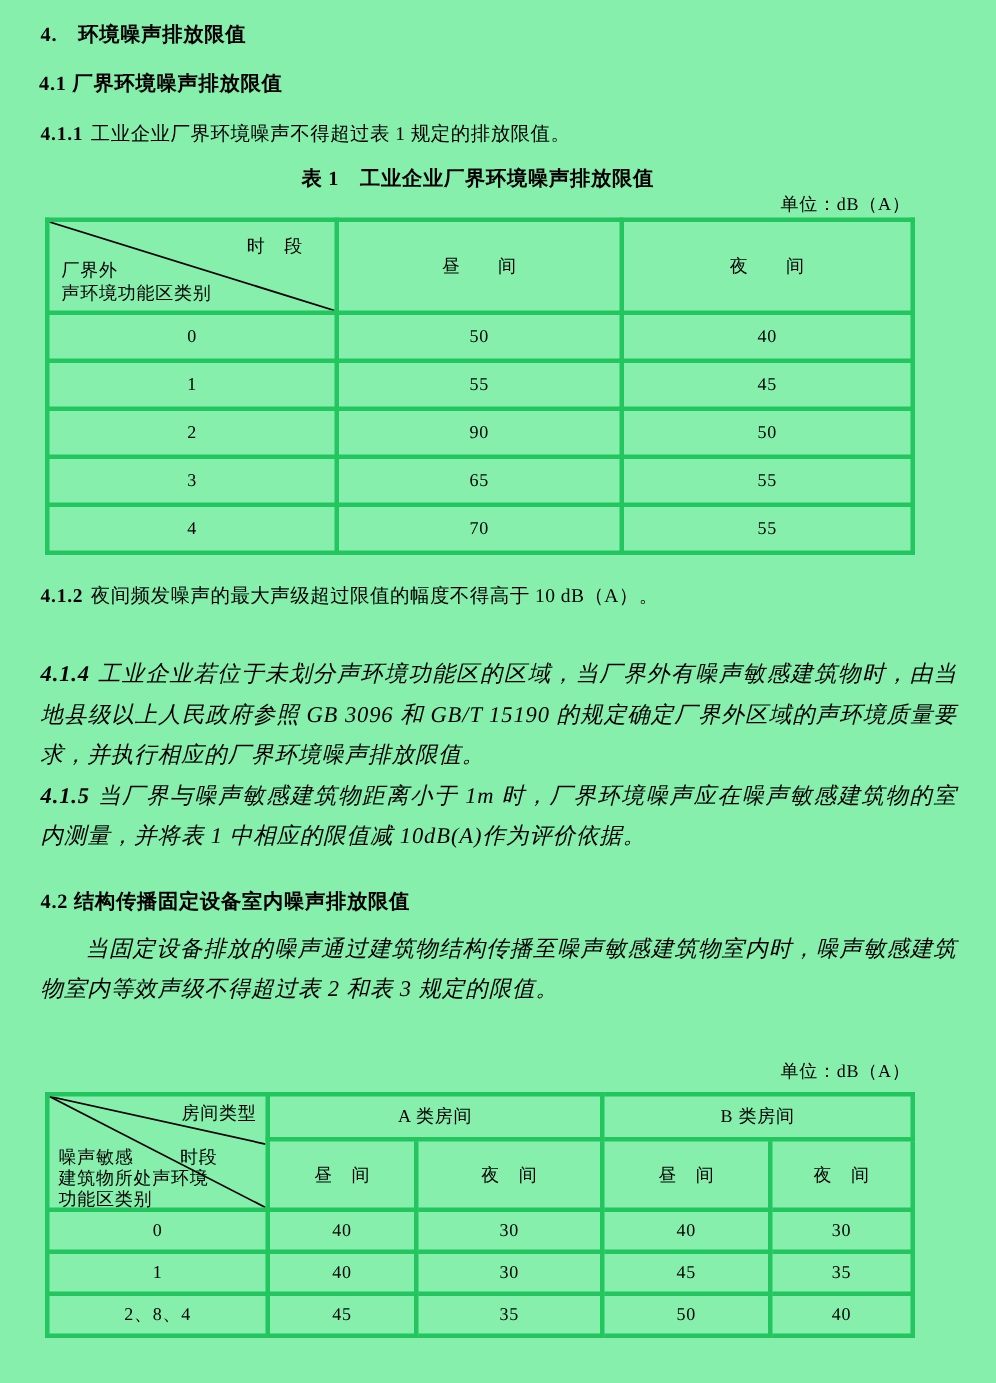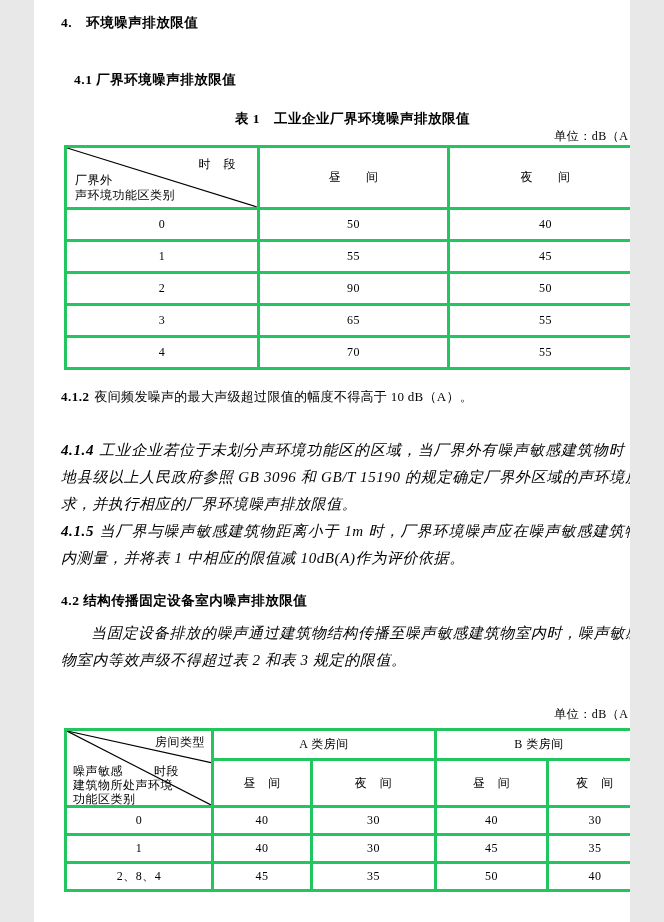--- a/index.html
+++ b/index.html
@@ -1,19 +1,19 @@
 <!DOCTYPE html>
 <html><head>
 <meta charset="utf-8">
 <style>
   html,body{margin:0;padding:0;background:#e8e8e8;}
   #page{
-    position:relative;width:568px;height:922px;background:#ffffff;
+    position:relative;width:664px;height:922px;background:#86efac;
     font-family:"Liberation Serif","DejaVu Serif",serif;color:#000;
-    overflow:hidden;margin:0 auto;padding-left:28px;
+    overflow:hidden;margin:0 auto;
   }
   .abs{position:absolute;}
   .h{font-weight:bold;font-size:13.5px;letter-spacing:0.5px;line-height:17px;}
   .body-line{font-size:13px;line-height:17px;letter-spacing:0.3px;}
   .body-line b{letter-spacing:0.5px;margin-right:5px;}
   .para{font-size:15px;line-height:27px;text-align:justify;letter-spacing:0.6px;width:611px;font-style:italic;}
   .para b{margin-right:5px;}
   .caption{font-weight:bold;font-size:13.5px;text-align:center;width:577px;letter-spacing:0.5px;}
   .unit{font-size:12px;text-align:right;width:577px;letter-spacing:0.5px;}
   table{border-collapse:collapse;table-layout:fixed;border:2px solid #000;}
@@ -22,22 +22,23 @@
   .corner{position:relative;padding:0;}
   .corner svg{position:absolute;left:0;top:0;width:100%;height:100%;display:block;}
   .corner .lbl{position:absolute;font-size:12px;line-height:14px;white-space:nowrap;letter-spacing:0.5px;}
 </style>
 </head>
 <body>
 
 <div id="page">
 
   <div class="abs h" style="left:27px;top:14px;">4.　环境噪声排放限值</div>
-  <div class="abs h" style="left:40px;top:47px;margin-top:24px;">4.1 厂界环境噪声排放限值</div>
+  <div class="abs h" style="left:26px;top:47px;">4.1 厂界环境噪声排放限值</div>
 
+  <div class="abs body-line" style="left:27px;top:80px;"><b>4.1.1</b><span>工业企业厂界环境噪声不得超过表 1 规定的排放限值。</span></div>
 
   <div class="abs caption" style="left:30px;top:110px;">表 1　工业企业厂界环境噪声排放限值</div>
   <div class="abs unit" style="left:30px;top:128px;">单位：dB（A）</div>
 
   <div class="abs" style="left:30px;top:145px;">
     <table style="width:577px;">
       <colgroup>
           <col style="width:193px;">
           <col style="width:190px;">
           <col style="width:194px;">

